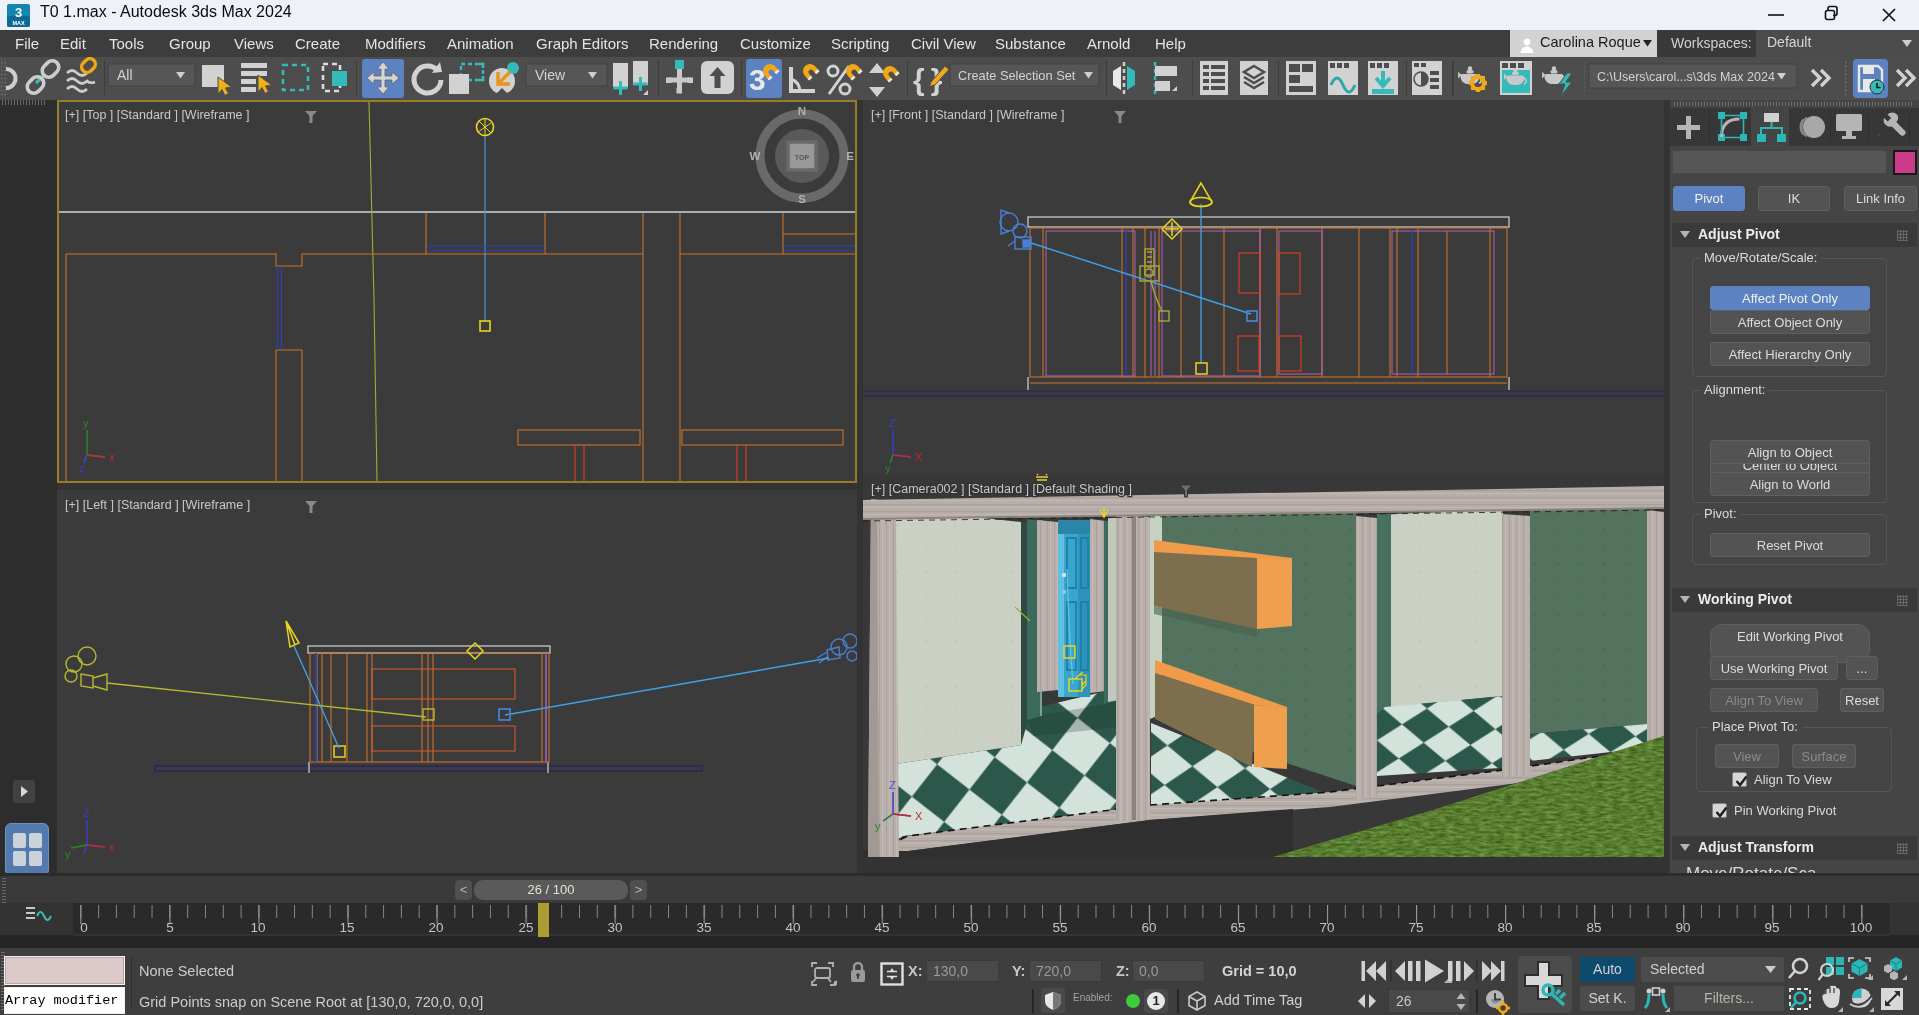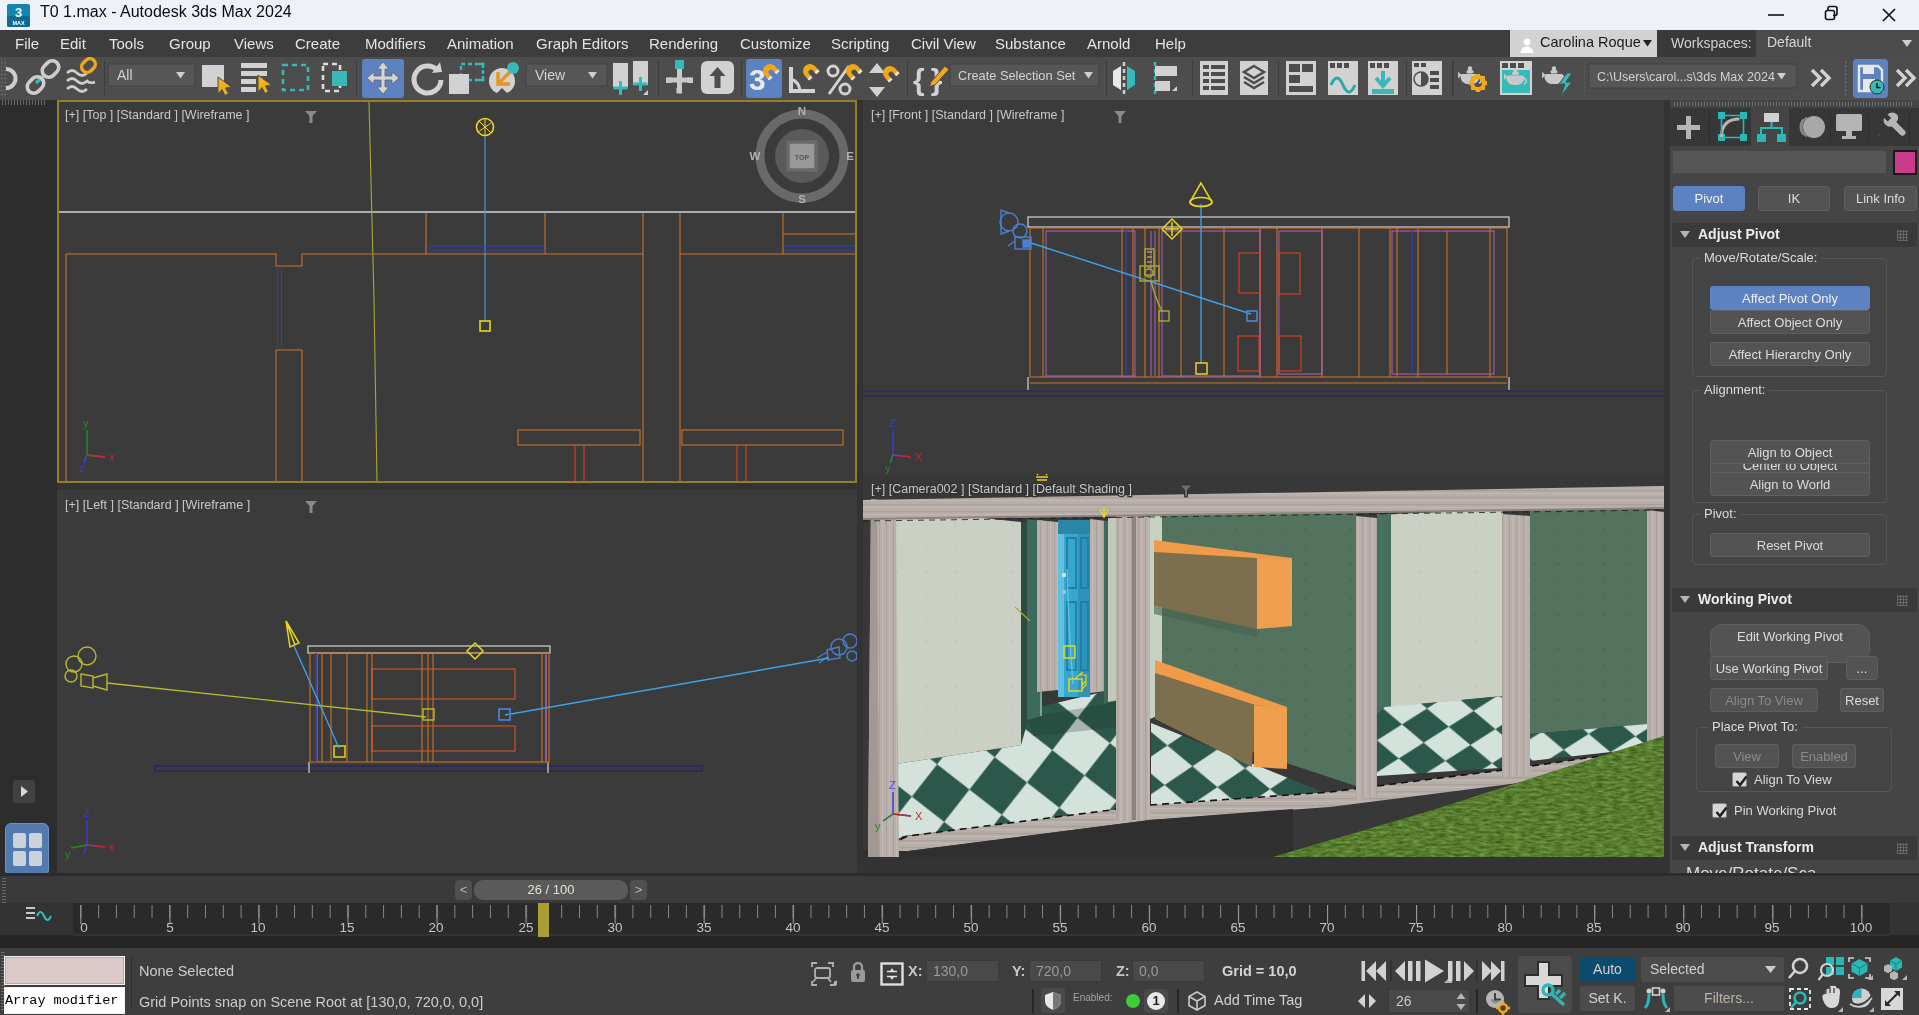--- a/index.html
+++ b/index.html
@@ -736,28 +736,28 @@
 <div class="grplabel" style="left:30px;top:406px;">Pivot:</div>
 <div class="panelbtn" style="left:40px;top:433px;width:160px;height:24px;line-height:23px;">Reset Pivot</div>
 <div class="rollhead" style="left:2px;top:488px;width:245px;">
   <svg class="abs" style="left:8px;top:8px" width="10" height="8">
         <path d="M0 0 h10 l-5 7 z" fill="#b5b5b5"></path>
       </svg>
   <span style="position:absolute;left:26px;top:3px;">Working Pivot</span>
   <div class="abs" style="left:225px;top:7px;width:11px;height:11px;background:repeating-linear-gradient(0deg,#666 0 1px,transparent 1px 3px),repeating-linear-gradient(90deg,#666 0 1px,transparent 1px 3px);"></div>
 </div>
 <div class="panelbtn" style="left:40px;top:524px;width:160px;height:39px;line-height:23px;border-radius:12px;">Edit Working Pivot</div>
-<div class="panelbtn" style="left:40px;top:556px;width:118px;height:24px;line-height:23px;">Use Working Pivot</div>
+<div class="panelbtn" style="left:40px;top:556px;width:128px;height:24px;line-height:23px;">Use Working Pivot</div>
 <div class="panelbtn" style="left:176px;top:556px;width:32px;height:24px;line-height:23px;">...</div>
 <div class="panelbtn" style="left:40px;top:588px;width:108px;height:24px;line-height:23px;color:#8a8a8a;">Align To View</div>
 <div class="panelbtn" style="left:170px;top:588px;width:44px;height:24px;line-height:23px;">Reset</div>
 <div class="grpbox" style="left:26px;top:627px;width:196px;height:65px;"></div>
 <div class="grplabel" style="left:38px;top:619px;">Place Pivot To:</div>
 <div class="panelbtn" style="left:45px;top:644px;width:64px;height:24px;line-height:23px;color:#8a8a8a;">View</div>
-<div class="panelbtn" style="left:122px;top:644px;width:64px;height:24px;line-height:23px;color:#8a8a8a;">Enabled</div>
+<div class="panelbtn" style="left:122px;top:644px;width:64px;height:24px;line-height:23px;color:#8a8a8a;">Surface</div>
 <div class="ckbox" style="left:62px;top:672px;"></div>
 <svg class="abs" style="left:65px;top:675px" width="13" height="12">
       <path d="M1.5 6 l3.5 4 L11.5 1.5" stroke="#1e1e1e" stroke-width="2.4" fill="none"></path>
     </svg>
 <div class="abs" style="left:84px;top:672px;font-size:13px;">Align To View</div>
 <div class="ckbox" style="left:42px;top:703px;"></div>
 <svg class="abs" style="left:45px;top:706px" width="13" height="12">
       <path d="M1.5 6 l3.5 4 L11.5 1.5" stroke="#1e1e1e" stroke-width="2.4" fill="none"></path>
     </svg>
 <div class="abs" style="left:64px;top:703px;font-size:13px;">Pin Working Pivot</div>

